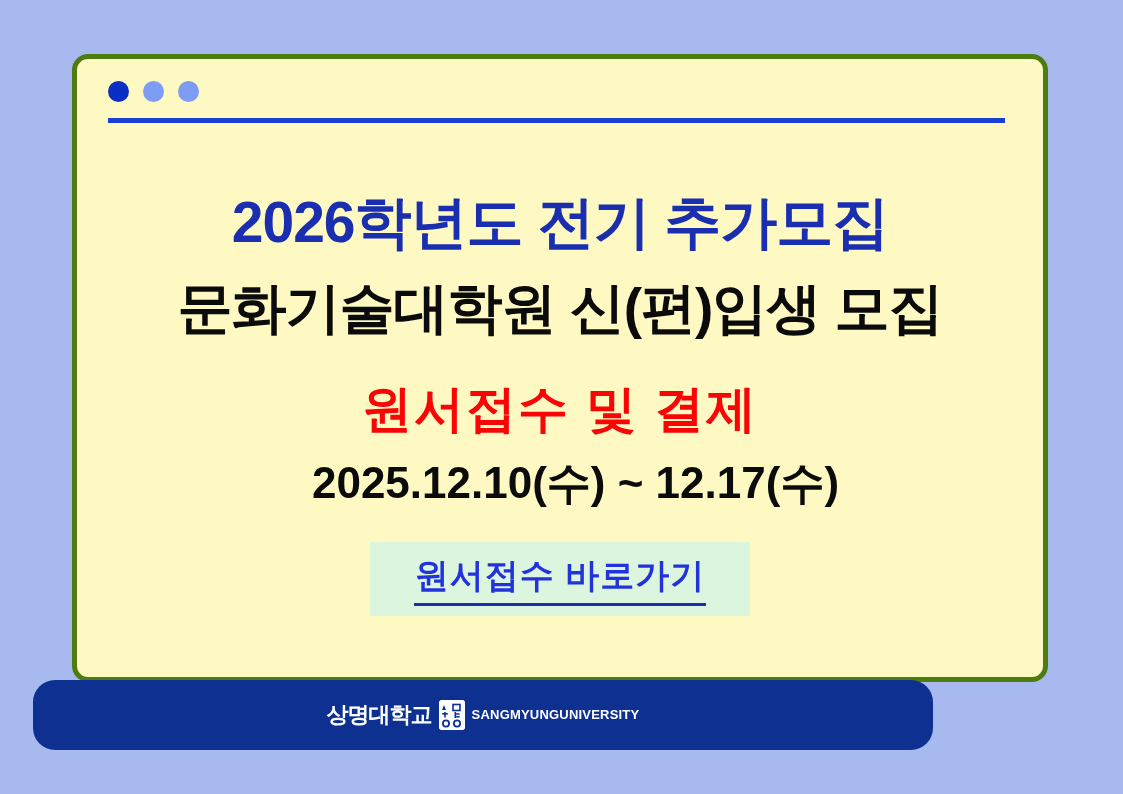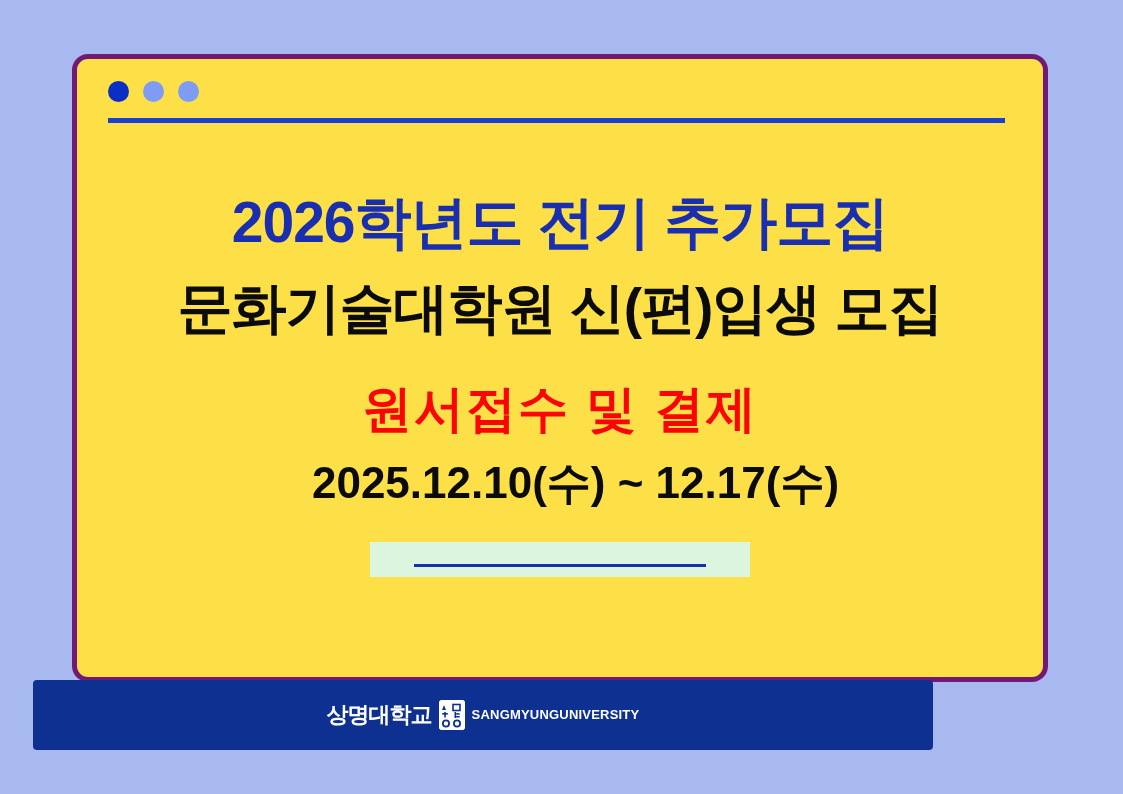--- a/index.html
+++ b/index.html
@@ -24,22 +24,22 @@
     background: #a8b9f0;
   }
 
   
   .card {
     position: absolute;
     left: 72px;
     top: 54px;
     width: 976px;
     height: 628px;
-    background: #fde047;
-    border: 5px solid #701a75;
+    background: #fef9c3;
+    border: 5px solid #4d7c0f;
     border-radius: 16px;
     box-sizing: border-box;
   }
 
   .titlebar {
     position: absolute;
     left: 0;
     top: 0;
     width: 100%;
     height: 70px;
@@ -156,21 +156,21 @@
   }
 
   
   .footer {
     position: absolute;
     left: 33px;
     top: 680px;
     width: 900px;
     height: 70px;
     background: #0d3091;
-    border-radius: 4px;
+    border-radius: 22px;
     display: flex;
     align-items: center;
     justify-content: center;
   }
 
   .brand {
     display: flex;
     align-items: center;
     gap: 7px;
   }
@@ -223,20 +223,21 @@
       <h1 class="headline">2026학년도 전기 추가모집</h1>
 
       <h2 class="subhead">문화기술대학원 신(편)입생 모집</h2>
 
       <p class="emphasis">원서접수 및 결제</p>
 
       <p class="dateline">2025.12.10(수) ~ 12.17(수)</p>
 
       <div class="cta-wrap">
         <div class="cta-box">
+          <span class="cta-label">원서접수 바로가기</span>
           <span class="cta-underline"></span>
         </div>
       </div>
 
     </div>
   </div>
 
   <div class="footer">
     <div class="brand">
       <span class="brand-ko">상명대학교</span>

